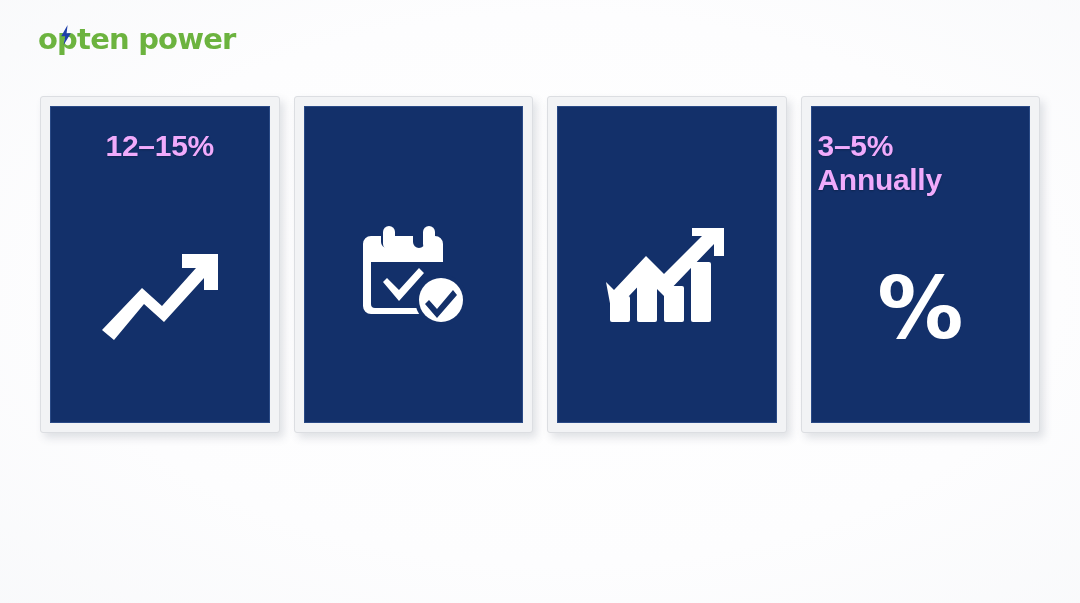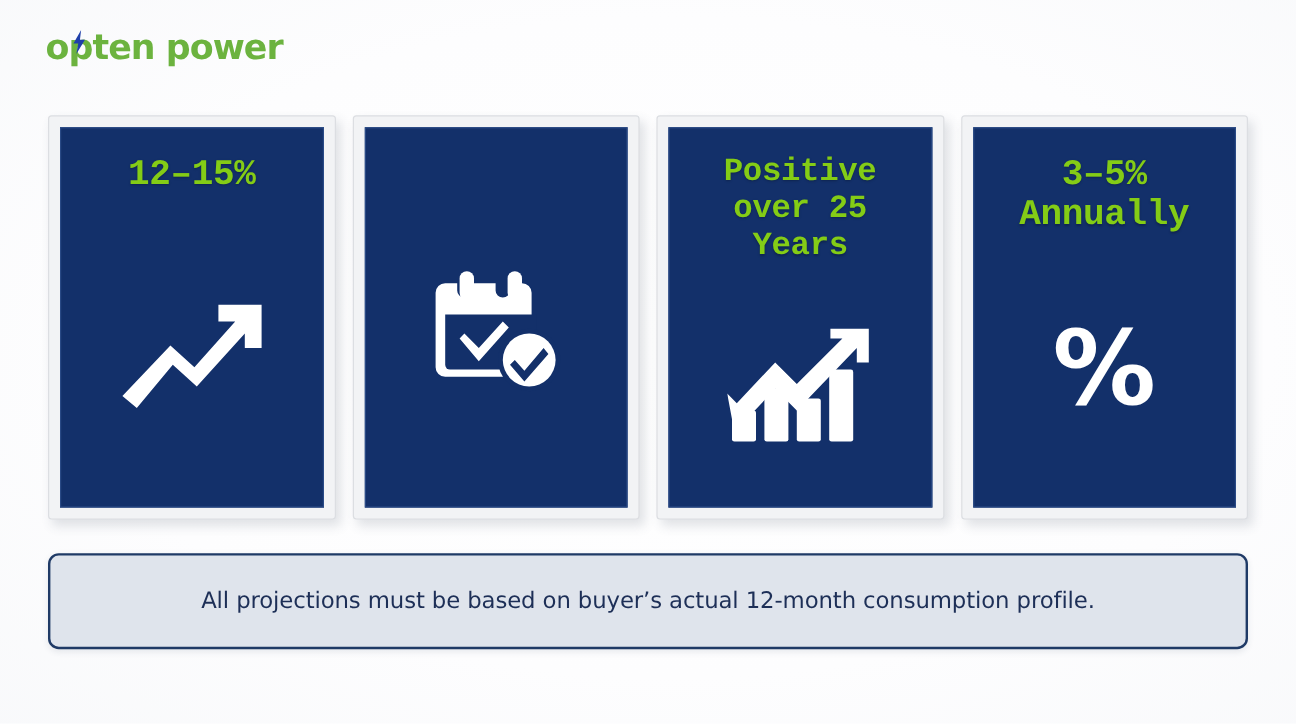--- a/index.html
+++ b/index.html
@@ -95,25 +95,25 @@
     background: #13306a;
     border: 1px solid #2a4a86;
     flex: 1 1 auto;
     box-sizing: border-box;
     display: flex;
     flex-direction: column;
     align-items: center;
     padding-top: 22px;
   }
   .card-value {
-    font-family: Liberation Mono, monospace;
+    font-family: Liberation Sans, sans-serif;
     font-size: 30px;
     font-weight: bold;
-    color: #84cc16;
-    text-align: center;
+    color: #f0abfc;
+    text-align: left;
     line-height: 1.14;
     letter-spacing: -0.3px;
     padding: 0 6px;
     text-shadow: 0 1px 2px rgba(0,0,0,0.25);
   }
   .card-value.small {
     font-size: 27px;
   }
   .card-icon {
     flex: 1 1 auto;
@@ -199,21 +199,20 @@
             <circle cx="84" cy="76" r="26" fill="#13306a"></circle>
             <circle cx="84" cy="76" r="22" fill="#ffffff"></circle>
             <path d="M72 76 L80 85 L96 66 L100 71 L80 94 L68 80 Z" fill="#13306a"></path>
           </svg>
         </div>
       </div>
     </div>
 
     <div class="card">
       <div class="card-body">
-        <div class="card-value small">Positive over 25 Years</div>
         <div class="card-icon">
           <svg width="122" height="96" viewBox="0 0 122 96">
 
             <rect x="4" y="68" width="20" height="26" rx="2" fill="#ffffff"></rect>
             <rect x="31" y="50" width="20" height="44" rx="2" fill="#ffffff"></rect>
             <rect x="58" y="58" width="20" height="36" rx="2" fill="#ffffff"></rect>
             <rect x="85" y="34" width="20" height="60" rx="2" fill="#ffffff"></rect>
 
             <path d="M0 56 L8 64 L40 30 L58 48 L96 10 L86 10 L86 0 L118 0 L118 30 L108 30 L108 18 L58 70 L40 52 L6 88 Z" fill="#ffffff" transform="translate(0,-2)"></path>
           </svg>
@@ -225,17 +224,14 @@
       <div class="card-body">
         <div class="card-value">3–5% Annually</div>
         <div class="card-icon">
           <span class="pct-glyph">%</span>
         </div>
       </div>
     </div>
 
   </div>
 
-  <div class="note">
-    <span class="note-text">All projections must be based on buyer’s actual 12-month consumption profile.</span>
-  </div>
 
 </div>
 
 </body></html>

